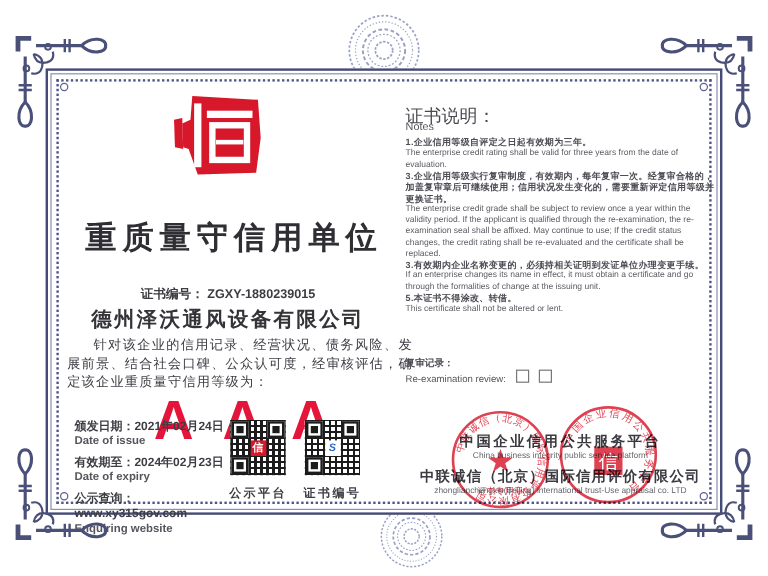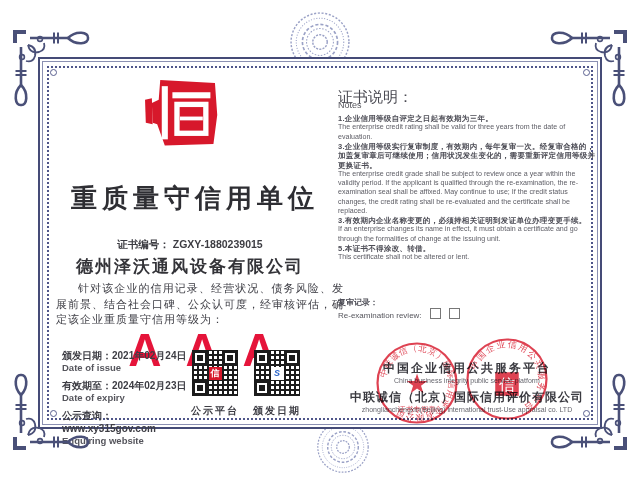--- a/index.html
+++ b/index.html
@@ -160,21 +160,21 @@
       <span class="finder fbl"></span>
       <span class="qr-logo">信</span>
     </div>
     <div class="qr qr2">
       <span class="finder ftl"></span>
       <span class="finder ftr"></span>
       <span class="finder fbl"></span>
       <span class="qr-logo">S</span>
     </div>
     <div class="qr-label l1">公示平台</div>
-    <div class="qr-label l2">颁发日期</div>
+    <div class="qr-label l2">证书编号</div>
 
     <div class="notes-head-zh">证书说明：</div>
     <div class="notes-head-en">Notes</div>
 
     <div class="notes-body">
       <div class="note">
         <div class="note-zh">1.企业信用等级自评定之日起有效期为三年。</div>
         <div class="note-en">The enterprise credit rating shall be valid for three years from the date of evaluation.</div>
       </div>
       <div class="note">

